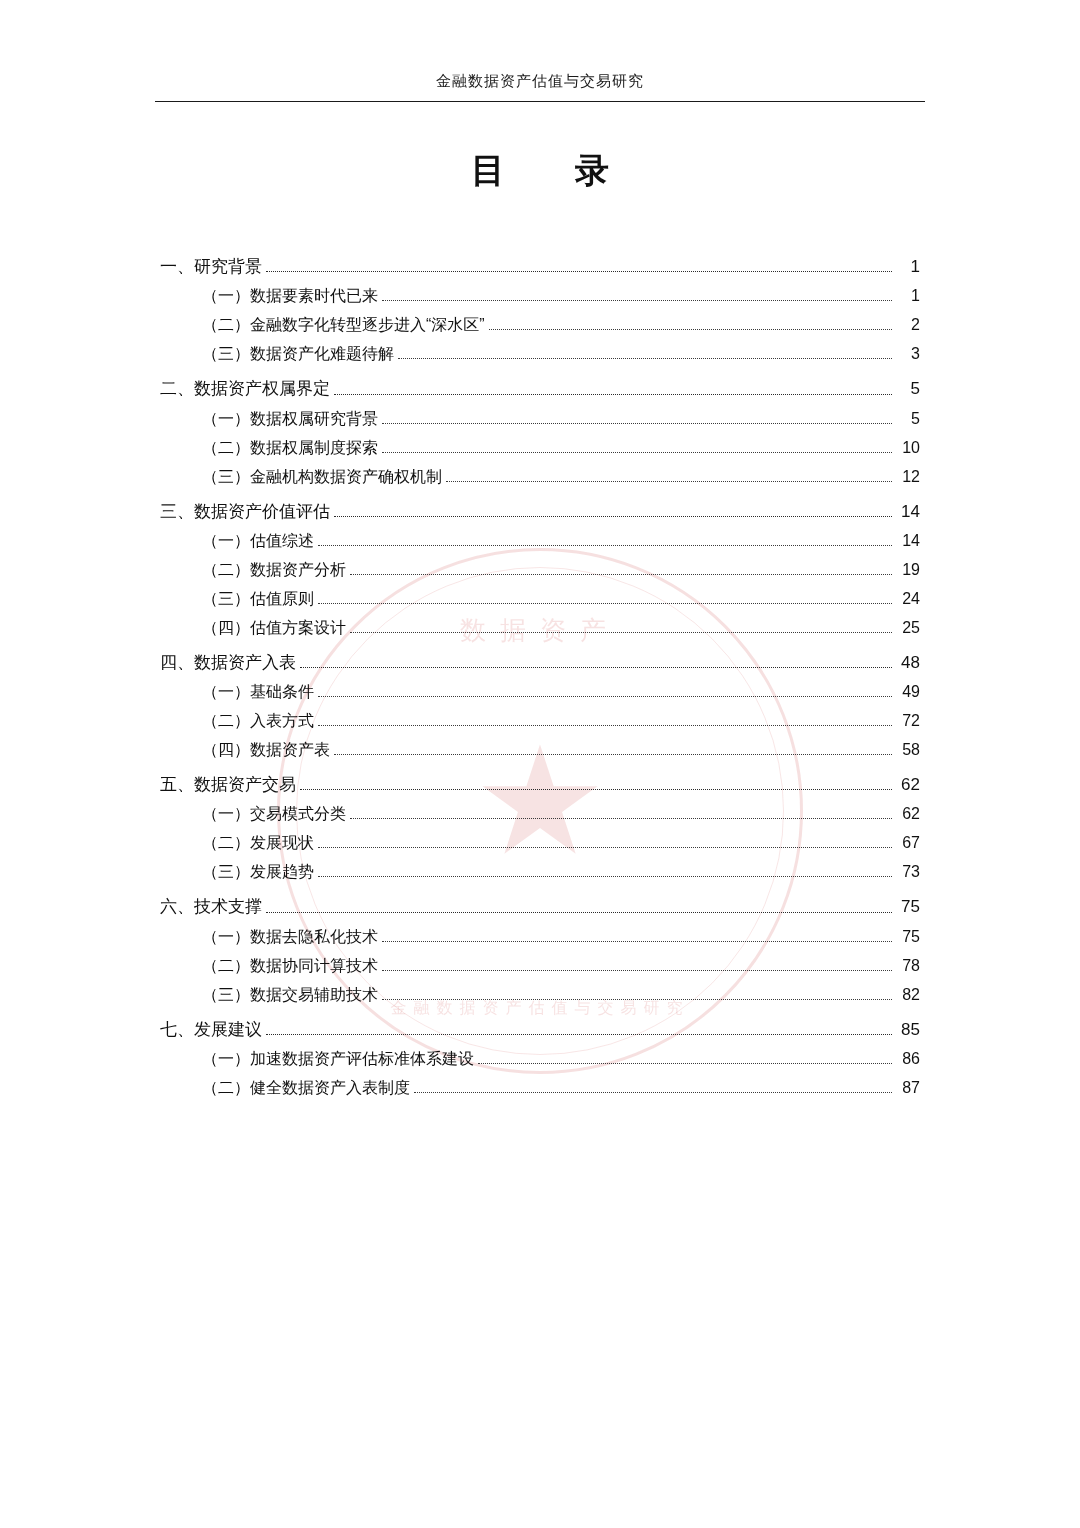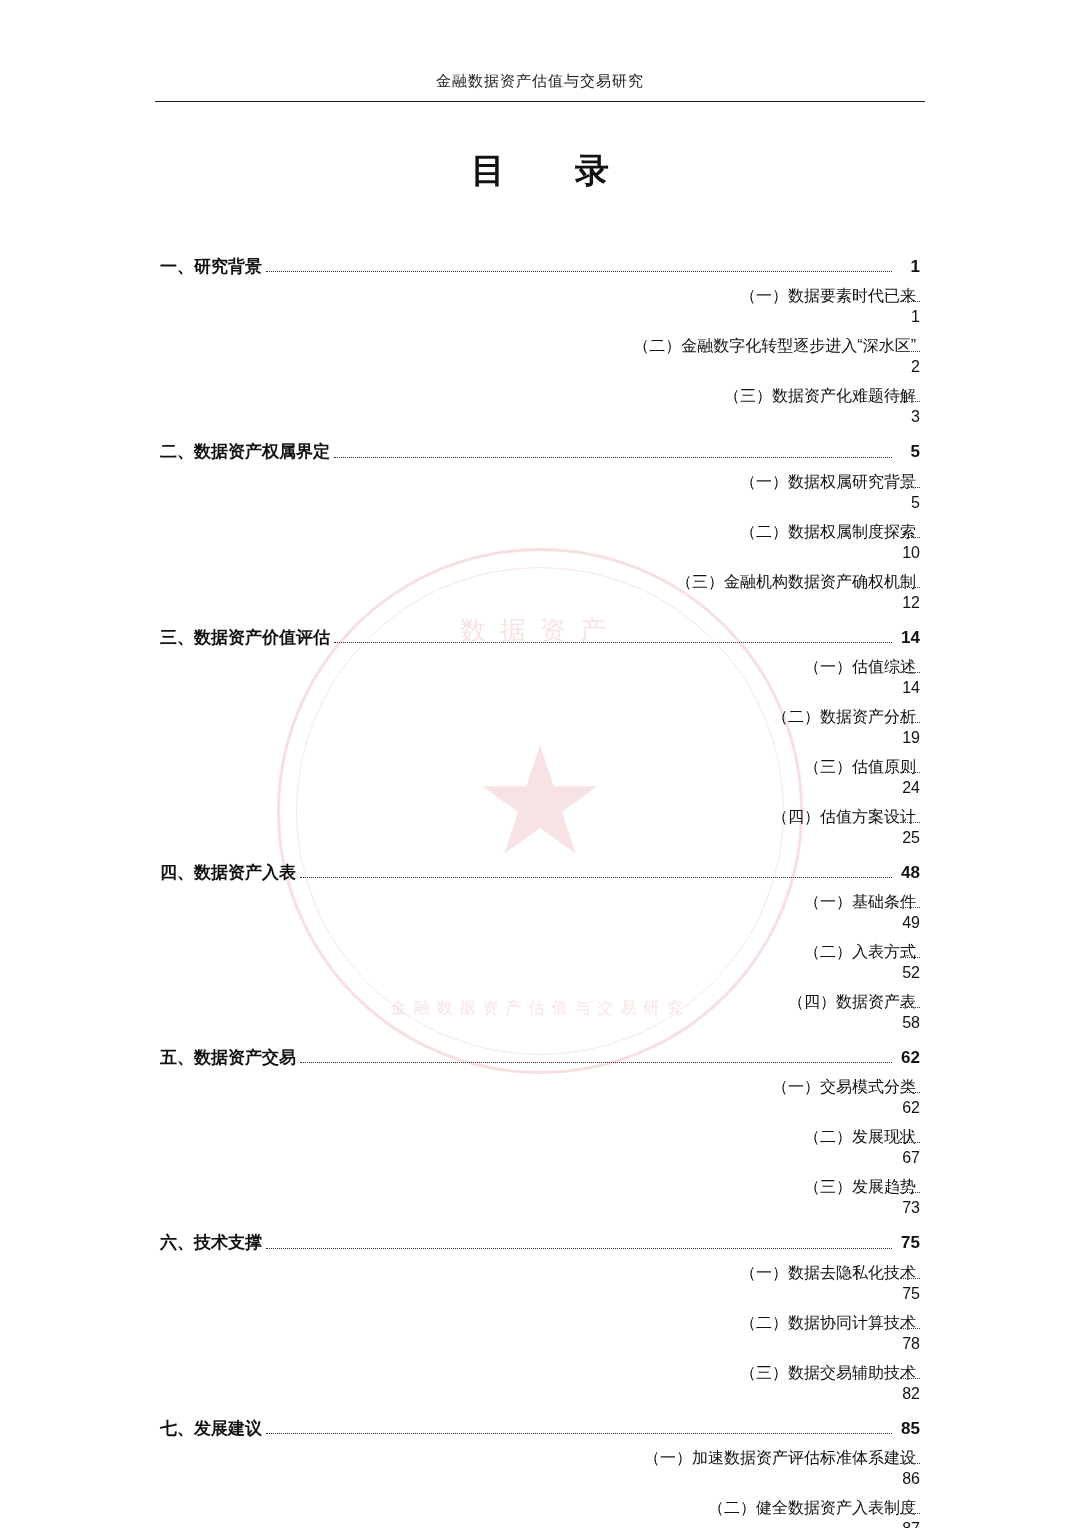--- a/index.html
+++ b/index.html
@@ -99,29 +99,28 @@
   }
 
   .toc-row {
     display: flex;
     align-items: flex-end;
     font-size: 16.5px;
     color: #111;
     line-height: 1.25;
   }
   .toc-row.level1 {
-    font-weight: bold;
+    font-weight: normal;
     margin-top: 14px;
     font-size: 17px;
   }
   .toc-row.level2 {
     margin-top: 9px;
     padding-left: 42px;
     font-size: 16px;
-    flex-direction: column;
   }
   .toc-row .label {
     white-space: nowrap;
     padding-right: 4px;
   }
   .toc-row .dots {
     flex: 1;
     border-bottom: 1.5px dotted #2b2b2b;
     transform: translateY(-5px);
     min-width: 20px;
@@ -226,21 +225,21 @@
           <span class="pageno">48</span>
         </div>
         <div class="toc-row level2">
           <span class="label">（一）基础条件</span>
           <span class="dots"></span>
           <span class="pageno">49</span>
         </div>
         <div class="toc-row level2">
           <span class="label">（二）入表方式</span>
           <span class="dots"></span>
-          <span class="pageno">52</span>
+          <span class="pageno">72</span>
         </div>
         <div class="toc-row level2">
           <span class="label">（四）数据资产表</span>
           <span class="dots"></span>
           <span class="pageno">58</span>
         </div>
         <div class="toc-row level1">
           <span class="label">五、数据资产交易</span>
           <span class="dots"></span>
           <span class="pageno">62</span>

